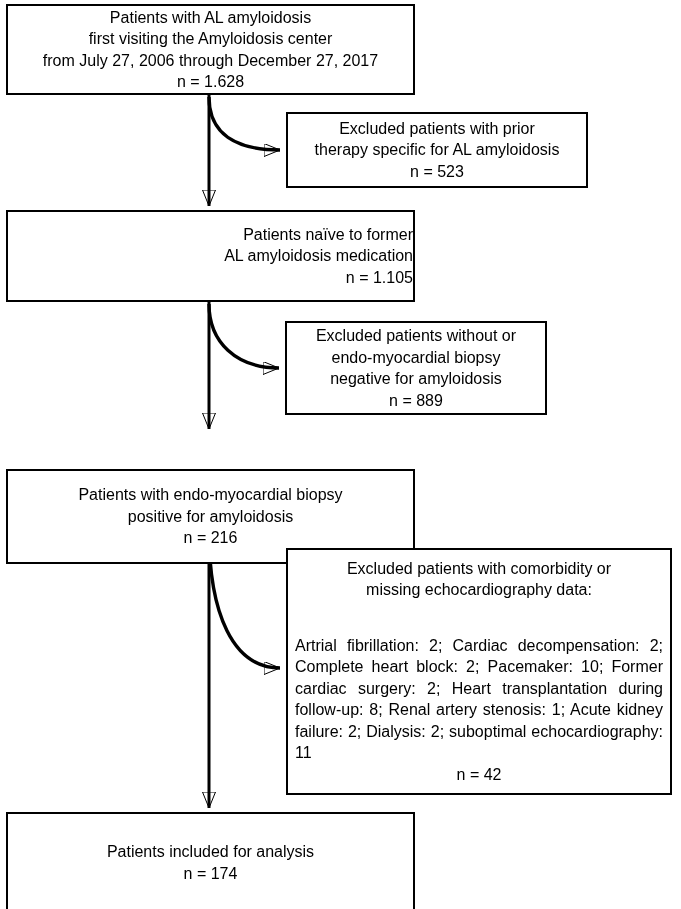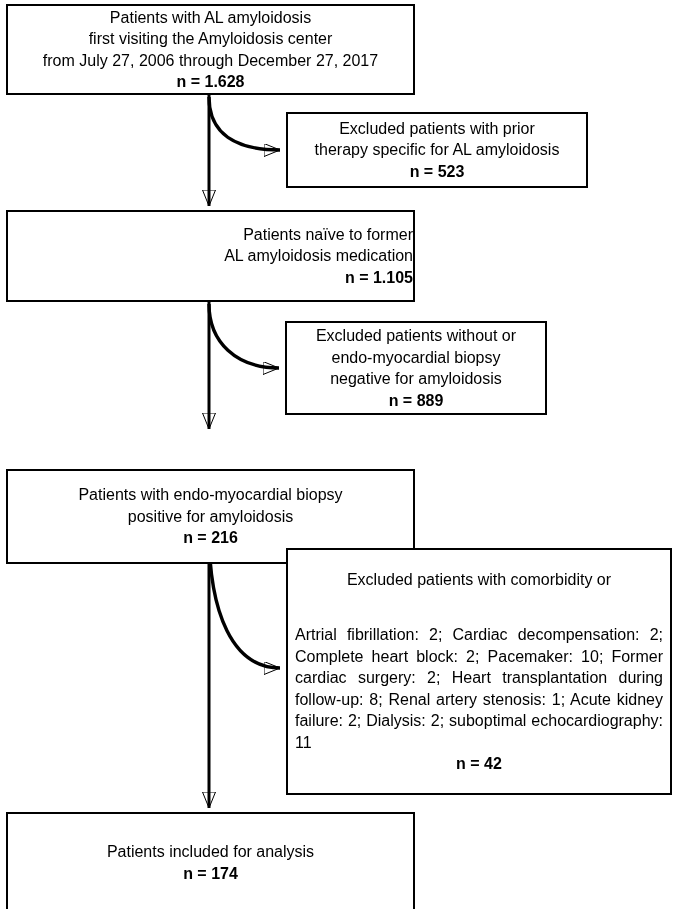--- a/index.html
+++ b/index.html
@@ -21,21 +21,21 @@
     box-sizing: border-box;
     border: 2px solid #000000;
     background: #ffffff;
     display: flex;
     flex-direction: column;
     justify-content: center;
     text-align: center;
     font-size: 16px;
     line-height: 21.5px;
   }
-  .box .n { font-weight: bold; }
+  .box .n { font-weight: normal; }
   
   .b-initial { left: 6px;  top: 4px;   width: 409px; height: 91px; }
   .b-naive   { left: 6px;  top: 210px; width: 409px; height: 92px; text-align: right; }
   .b-biopsy  { left: 6px;  top: 433px; width: 409px; height: 95px; margin-top: 36px; }
   .b-final   { left: 6px;  top: 812px; width: 409px; height: 101px; }
   
   .b-excl1   { left: 286px; top: 112px; width: 302px; height: 76px; }
   .b-excl2   { left: 285px; top: 321px; width: 262px; height: 94px; }
   .b-excl3   { left: 286px; top: 548px; width: 386px; height: 247px; padding: 15px 7px; }
   .b-excl3 .details {
@@ -100,20 +100,21 @@
   </div>
 
   <div class="box b-biopsy">
     <div>Patients with endo-myocardial biopsy</div>
     <div>positive for amyloidosis</div>
     <div class="n">n = 216</div>
   </div>
 
   <div class="box b-excl3">
     <div>Excluded patients with comorbidity or</div>
+    <div>missing echocardiography data:</div>
     <div class="details">Artrial fibrillation: 2; Cardiac decompensation: 2; Complete heart block: 2; Pacemaker: 10; Former cardiac surgery: 2; Heart transplantation during follow-up: 8; Renal artery stenosis: 1; Acute kidney failure: 2; Dialysis: 2; suboptimal echocardiography: 11</div>
     <div class="n">n = 42</div>
   </div>
 
   <div class="box b-final">
     <div>Patients included for analysis</div>
     <div class="n">n = 174</div>
   </div>
 
 </div>

